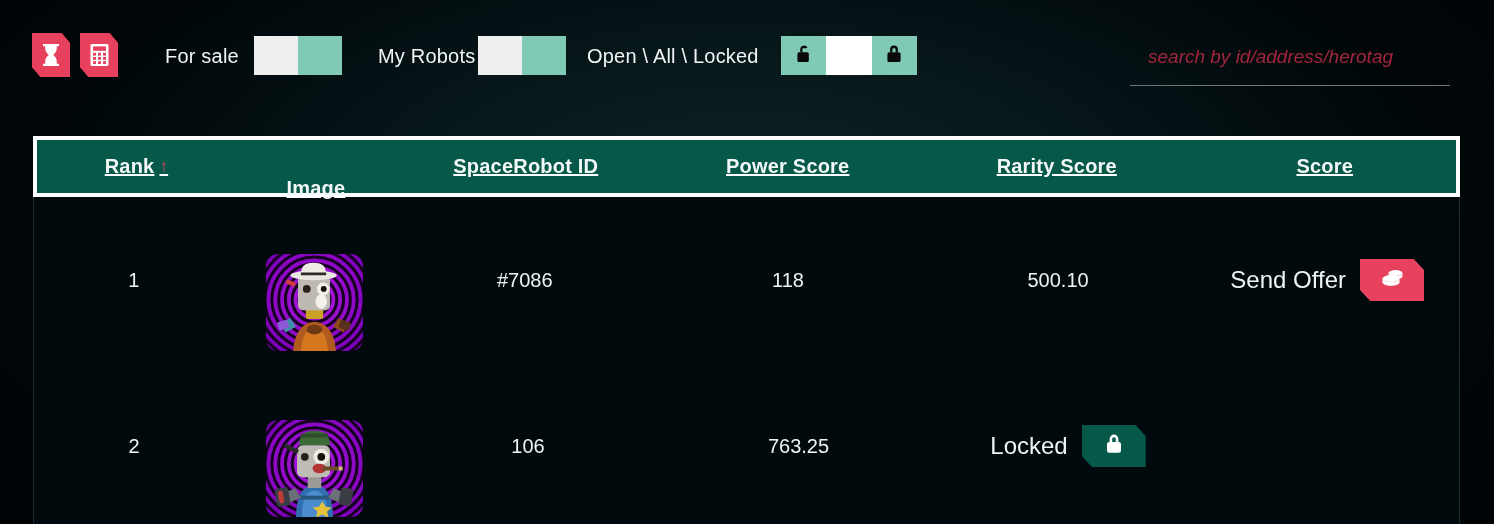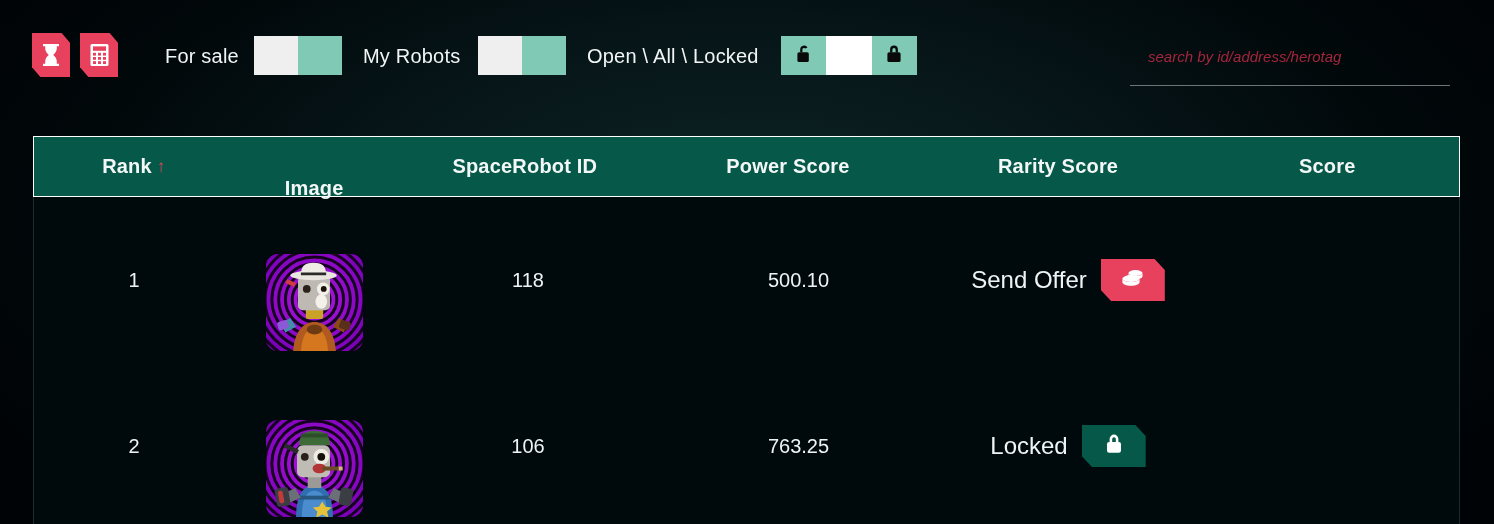--- a/index.html
+++ b/index.html
@@ -83,42 +83,42 @@
     width: 33.34%;
     display: flex;
     align-items: center;
     justify-content: center;
   }
   .toggle3 .seg.teal  { background: #7fc9b5; }
   .toggle3 .seg.white { background: #ffffff; }
 
   #lbl-forsale   { left: 165px; }
   #tgl-forsale   { left: 254px; }
-  #lbl-myrobots  { left: 363px; }
+  #lbl-myrobots  { left: 378px; }
   #tgl-myrobots  { left: 478px; }
   #lbl-openall   { left: 587px; }
   #tgl-openall   { left: 781px; }
 
   
   #search-wrap {
     position: absolute;
     left: 1130px;
     top: 34px;
     width: 320px;
     height: 52px;
     border-bottom: 1px solid #6d7676;
   }
   #search-input {
     width: 100%;
     height: 100%;
     background: transparent;
     border: none;
     outline: none;
     font-family: "Liberation Sans", sans-serif;
-    font-size: 15px;
+    font-size: 19px;
     color: #84cc16;
     padding: 0 4px 6px 18px;
   }
   #search-input::placeholder {
     color: #a3263c;
     font-style: italic;
     opacity: 1;
   }
 
   
@@ -131,21 +131,22 @@
 
   .row {
     display: flex;
     align-items: center;
     width: 100%;
   }
 
   #thead {
     height: 61px;
     background: #065949;
-    border: 1px solid #ffffff;
+    border: 4px solid #ffffff;
+    text-decoration: underline;
   }
   #thead .cell {
     font-size: 20px;
     font-weight: bold;
     color: #f4f7f7;
     text-align: center;
     letter-spacing: .2px;
   }
 
   .tbody-row {
@@ -332,20 +333,21 @@
           <ellipse cx="57" cy="49" rx="6" ry="7.5" fill="#f4f1ea"></ellipse>
 
           <ellipse cx="49" cy="22" rx="24" ry="5" fill="#e9e6e0"></ellipse>
           <path d="M36 22c0-9 3-13 13-13s13 4 13 13z" fill="#efece6"></path>
           <path d="M36 19h26v3H36z" fill="#2c2a26"></path>
 
           <path d="M22 26l9 4-2 4-9-4z" fill="#cf3b3b"></path>
         </svg>
       </div>
     </div>
+    <div class="cell c-id">#7086</div>
     <div class="cell c-power">118</div>
     <div class="cell c-rarity">500.10</div>
     <div class="cell c-status status-cell">
       <span class="status-text">Send Offer</span>
       <span class="badge badge-offer">
         <span>
           <svg width="27" height="22" viewBox="0 0 27 22" aria-hidden="true">
             <ellipse cx="16.5" cy="6" rx="7" ry="3" fill="#fff"></ellipse>
             <path d="M9.5 6v3.3c0 1.7 3.1 3 7 3s7-1.3 7-3V6c0 1.7-3.1 3-7 3s-7-1.3-7-3z" fill="#fff"></path>
             <ellipse cx="12" cy="11.6" rx="8.6" ry="3.5" fill="#fff"></ellipse>

